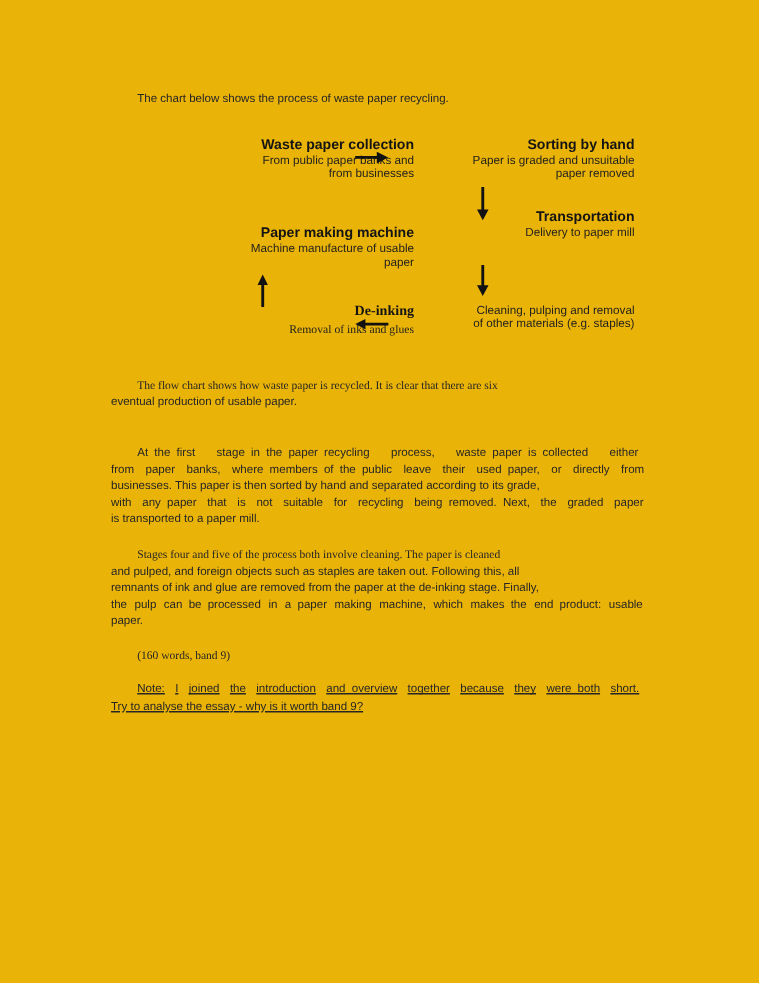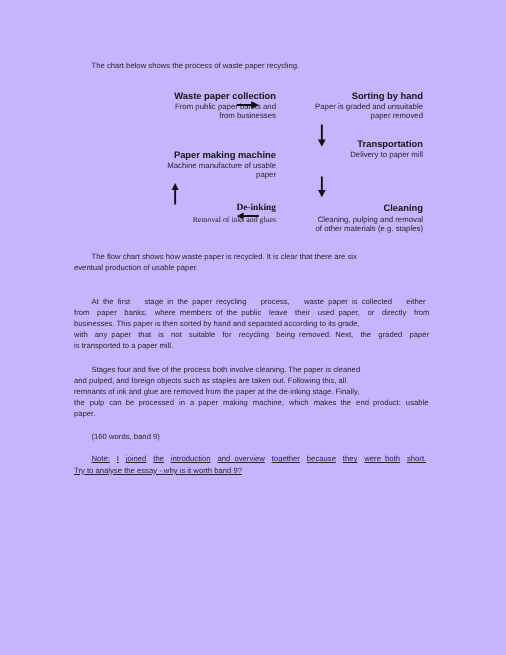--- a/index.html
+++ b/index.html
@@ -1,35 +1,35 @@
 <!DOCTYPE html>
 <html><head>
 <meta charset="utf-8">
 <style>
   html,body{margin:0;padding:0;background:#ffffff;}
   body{font-family:"Liberation Sans",sans-serif;color:#262626;
        -webkit-font-smoothing:antialiased;text-rendering:geometricPrecision;}
-  .page{position:relative;width:506px;height:655px;background:#c4b5fd;overflow:hidden;}
+  .page{position:relative;width:506px;height:655px;background:#eab308;overflow:hidden;}
 
   
   .intro{position:absolute;left:91.5px;top:60.5px;font-size:7.7px;line-height:10px;white-space:nowrap;}
 
   
   .diagram{position:absolute;left:0;top:0;width:506px;height:240px;}
   .node{position:absolute;text-align:right;}
   .node .t{font-weight:bold;font-size:9.4px;line-height:12.4px;color:#141414;}
   .node .d{font-size:7.8px;line-height:9.1px;color:#1f1f1f;white-space:nowrap;}
 
   
   .tb{position:absolute;left:74px;width:355.5px;font-size:7.7px;}
   .ln{line-height:11.2px;white-space:nowrap;}
   .lnj{line-height:11.2px;display:flex;flex-wrap:nowrap;justify-content:space-between;}
   .lnj>span{white-space:pre;flex:0 0 auto;word-spacing:2px;}
   .lnj.jind>span:first-child{padding-left:17.5px;}
-  .ind{text-indent:17.5px;}
+  .ind{text-indent:17.5px;font-family:Liberation Serif, serif;}
 </style>
 </head>
 <body>
 
 <div class="page">
 
   <div class="intro">The chart below shows the process of waste paper recycling.</div>
 
   <div class="diagram">
 
@@ -44,21 +44,20 @@
       <div class="d">Paper is graded and unsuitable</div>
       <div class="d">paper removed</div>
     </div>
 
     <div class="node" style="left:223px;top:138px;width:200px;">
       <div class="t">Transportation</div>
       <div class="d">Delivery to paper mill</div>
     </div>
 
     <div class="node" style="left:223px;top:202.3px;width:200px;">
-      <div class="t">Cleaning</div>
       <div class="d">Cleaning, pulping and removal</div>
       <div class="d">of other materials (e.g. staples)</div>
     </div>
 
     <div class="node" style="left:76px;top:202.3px;width:200px;font-family:Liberation Serif, serif;">
       <div class="t">De-inking</div>
       <div class="d">Removal of inks and glues</div>
     </div>
 
     <div class="node" style="left:76px;top:148.8px;width:200px;">

